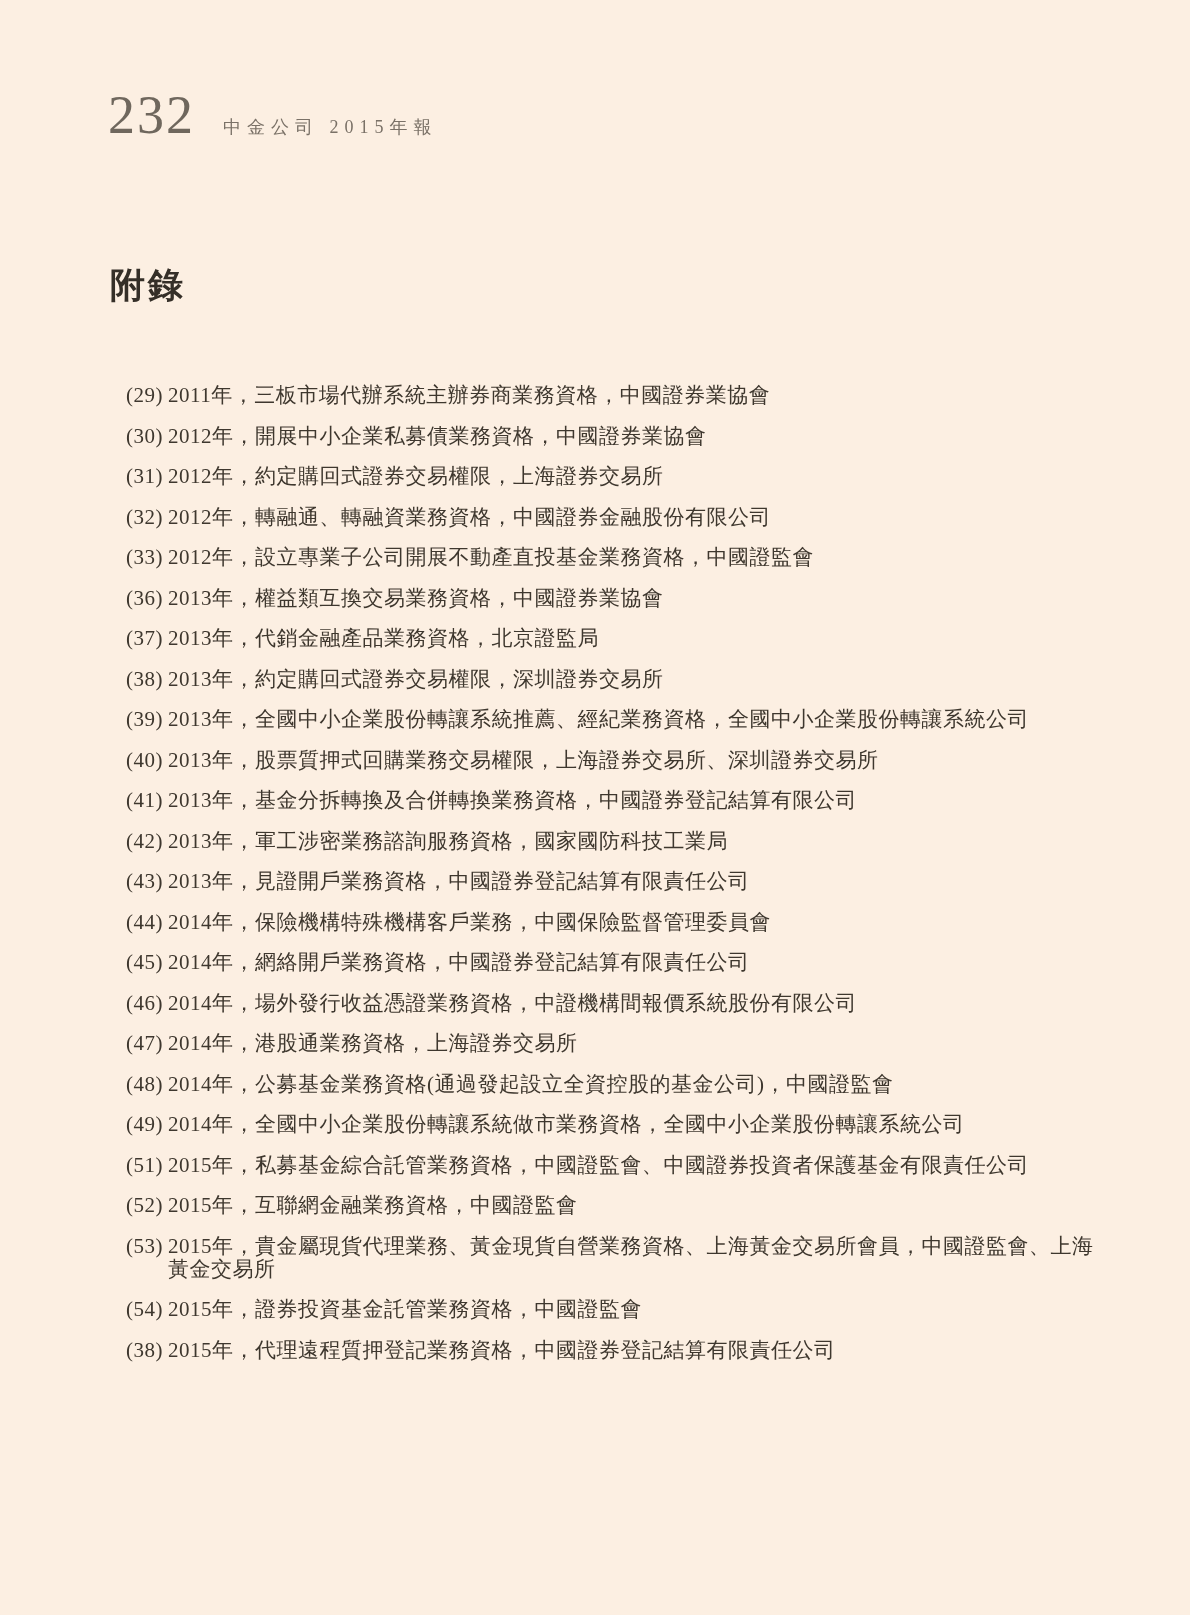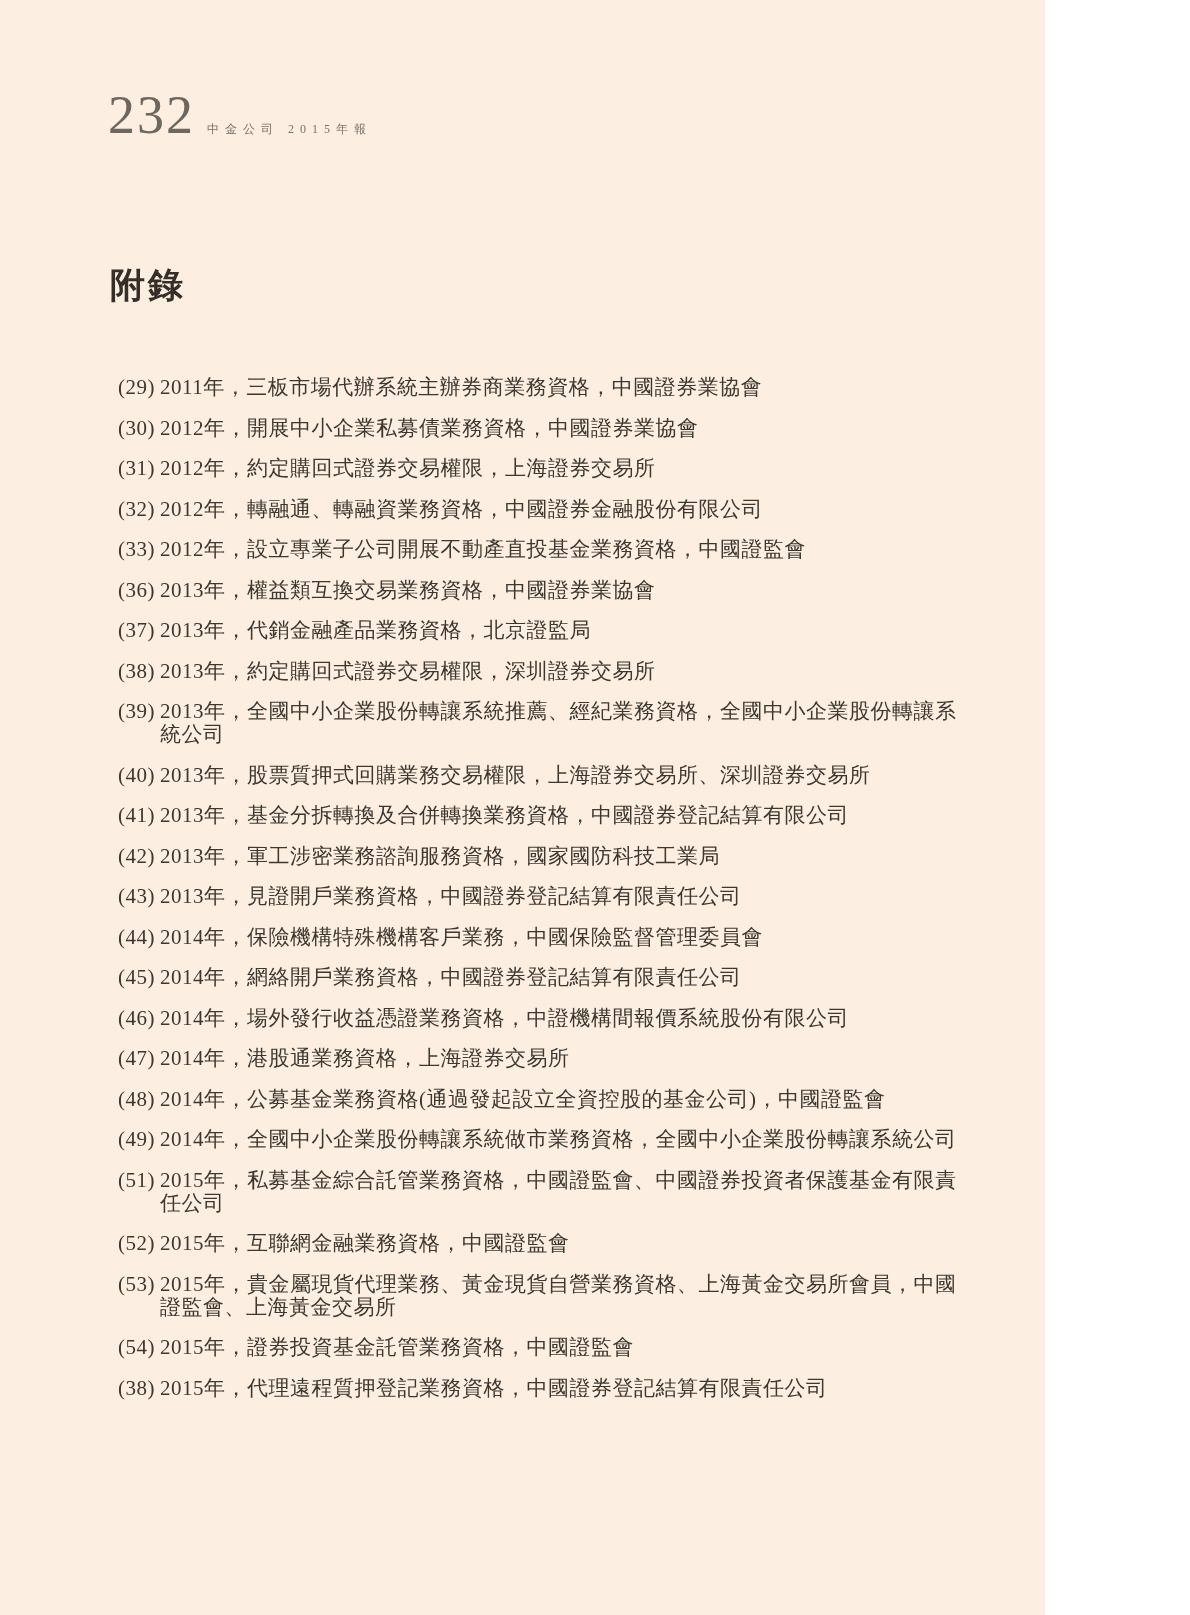--- a/index.html
+++ b/index.html
@@ -1,59 +1,59 @@
 <!DOCTYPE html>
 <html><head>
 <meta charset="utf-8">
 <style>
   html, body { margin: 0; padding: 0; }
   .page {
     position: relative;
-    width: 1045px;
+    width: 1190px;
     height: 1615px;
     background: #fcefe2;
     font-family: "Liberation Serif", "DejaVu Serif", serif;
     color: #3e372e;
     overflow: hidden;
   }
   .page-header {
     position: absolute;
     left: 108px;
     top: 88px;
     display: flex;
     align-items: baseline;
   }
   .page-number {
     font-size: 54px;
     line-height: 1;
     color: #6f675d;
     letter-spacing: 2px;
   }
   .report-title {
-    font-size: 12px;
+    font-size: 18px;
     color: #7a7167;
     letter-spacing: 6px;
-    margin-left: 12px;
+    margin-left: 28px;
   }
   .section-title {
     position: absolute;
     left: 110px;
     top: 262px;
     margin: 0;
     font-size: 35px;
     font-weight: 600;
     letter-spacing: 3px;
     color: #352f28;
   }
   .appendix-list {
     position: absolute;
     left: 110px;
     top: 368px;
     right: 80px;
-    margin: 8px;
+    margin: 16px;
     padding: 0;
     list-style: none;
   }
   .appendix-row {
     display: flex;
     align-items: flex-start;
     font-size: 21px;
     line-height: 23px;
     margin-bottom: 17.5px;
     color: #3e372e;

